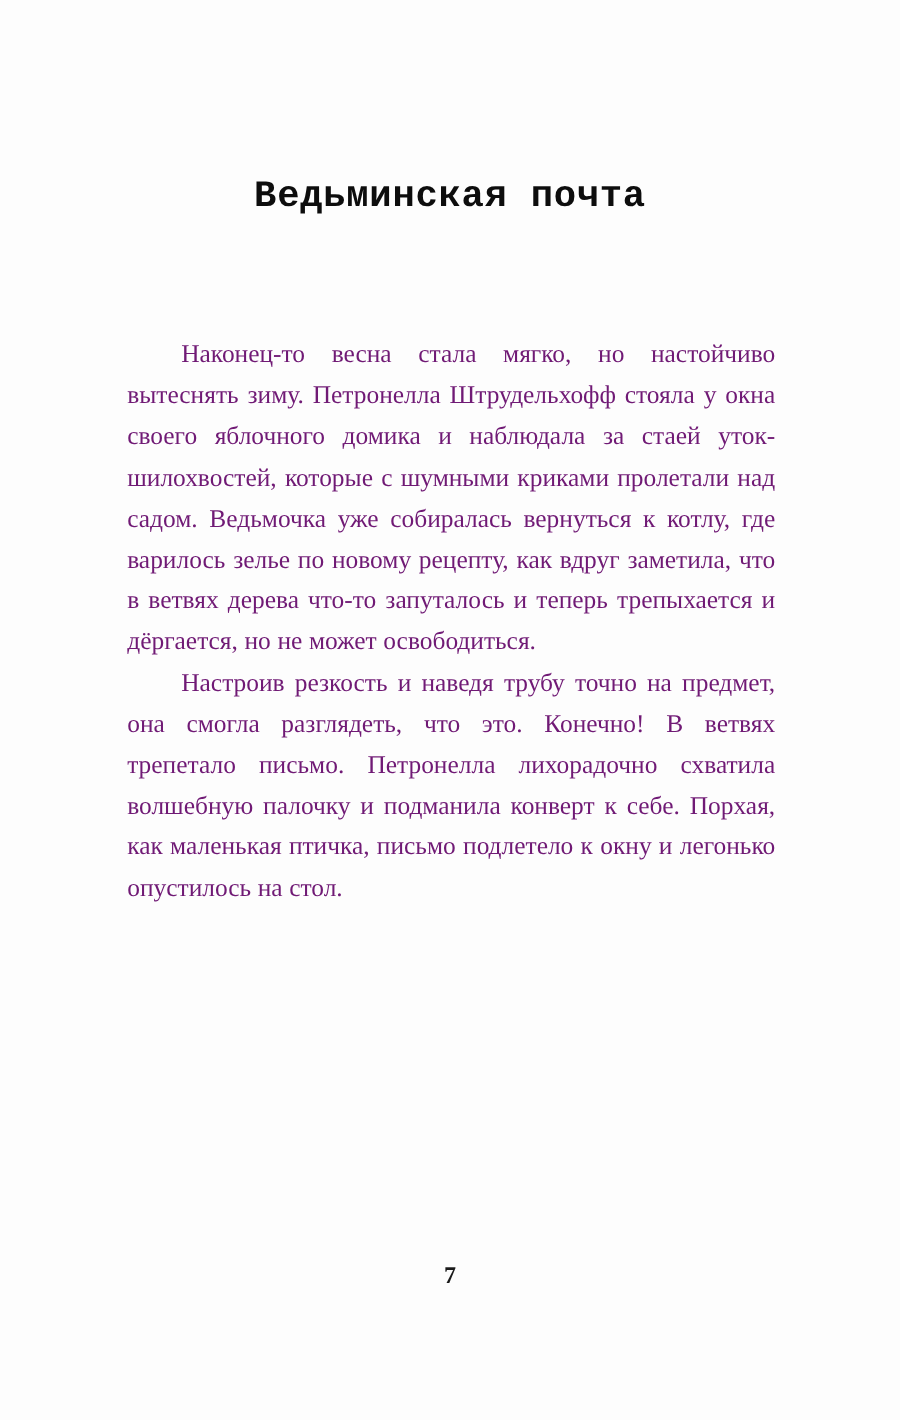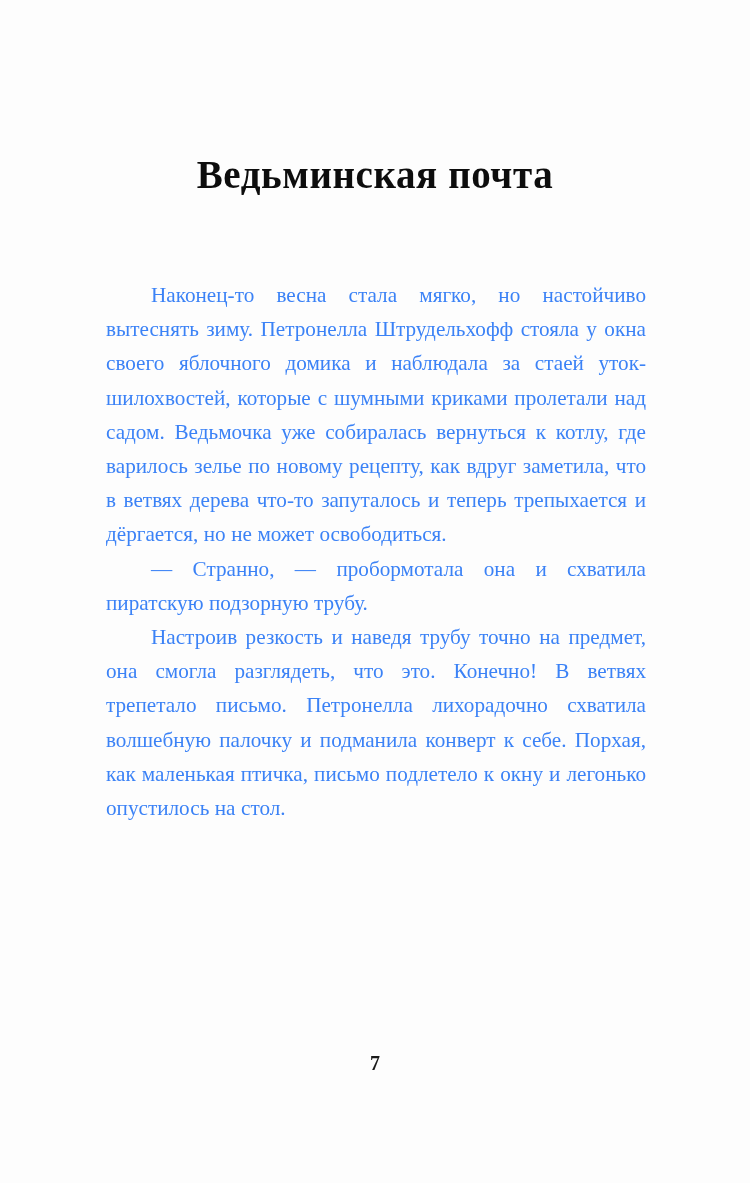--- a/index.html
+++ b/index.html
@@ -25,22 +25,22 @@
     box-sizing: border-box;
   }
 
   
   .chapter-title {
     position: absolute;
     left: 0;
     right: 0;
     top: 126px;
     text-align: center;
-    font-family: Liberation Serif, serif;
-    font-size: 39px;
+    font-family: Liberation Mono, monospace;
+    font-size: 31px;
     font-weight: 700;
     line-height: 1.18;
     color: #0d0d0d;
     letter-spacing: 0.6px;
     white-space: nowrap;
   }
 
   
   .text-block {
     position: absolute;
@@ -48,21 +48,21 @@
     top: 278px;
     width: 540px;
   }
 
   .para {
     margin: 0;
     text-indent: 45px;
     text-align: justify;
     font-size: 21.2px;
     line-height: 34.2px;
-    color: #3b82f6;
+    color: #701a75;
     hyphens: manual;
     word-spacing: 0.2px;
     font-kerning: normal;
   }
 
   
   .para + .para {
     margin-top: 0px;
   }
 
@@ -84,19 +84,18 @@
 </style>
 </head>
 <body style="background: rgb(253, 253, 253); color: rgb(26, 26, 26);">
 
 <div class="page">
 
   <h1 class="chapter-title">Ведьминская почта</h1>
 
   <div class="text-block">
     <p class="para">Наконец-то весна стала мягко, но настойчиво вытеснять зиму. Петронелла Штрудельхофф стояла у окна своего яблочного домика и наблюдала за стаей уток-шилохвостей, которые с шумными криками пролетали над садом. Ведьмочка уже собиралась вернуться к котлу, где варилось зелье по новому рецепту, как вдруг заметила, что в ветвях дерева что-то запуталось и теперь трепыхается и дёргается, но не может освободиться.</p>
-    <p class="para">— Странно, — пробормотала она и схватила пиратскую подзорную трубу.</p>
     <p class="para">Настроив резкость и наведя трубу точно на предмет, она смогла разглядеть, что это. Конечно! В ветвях трепетало письмо. Петронелла лихорадочно схватила волшебную палочку и подманила конверт к себе. Порхая, как маленькая птичка, письмо подлетело к окну и легонько опустилось на стол.</p>
   </div>
 
   <div class="folio">7</div>
 
 </div>
 
 </body></html>

